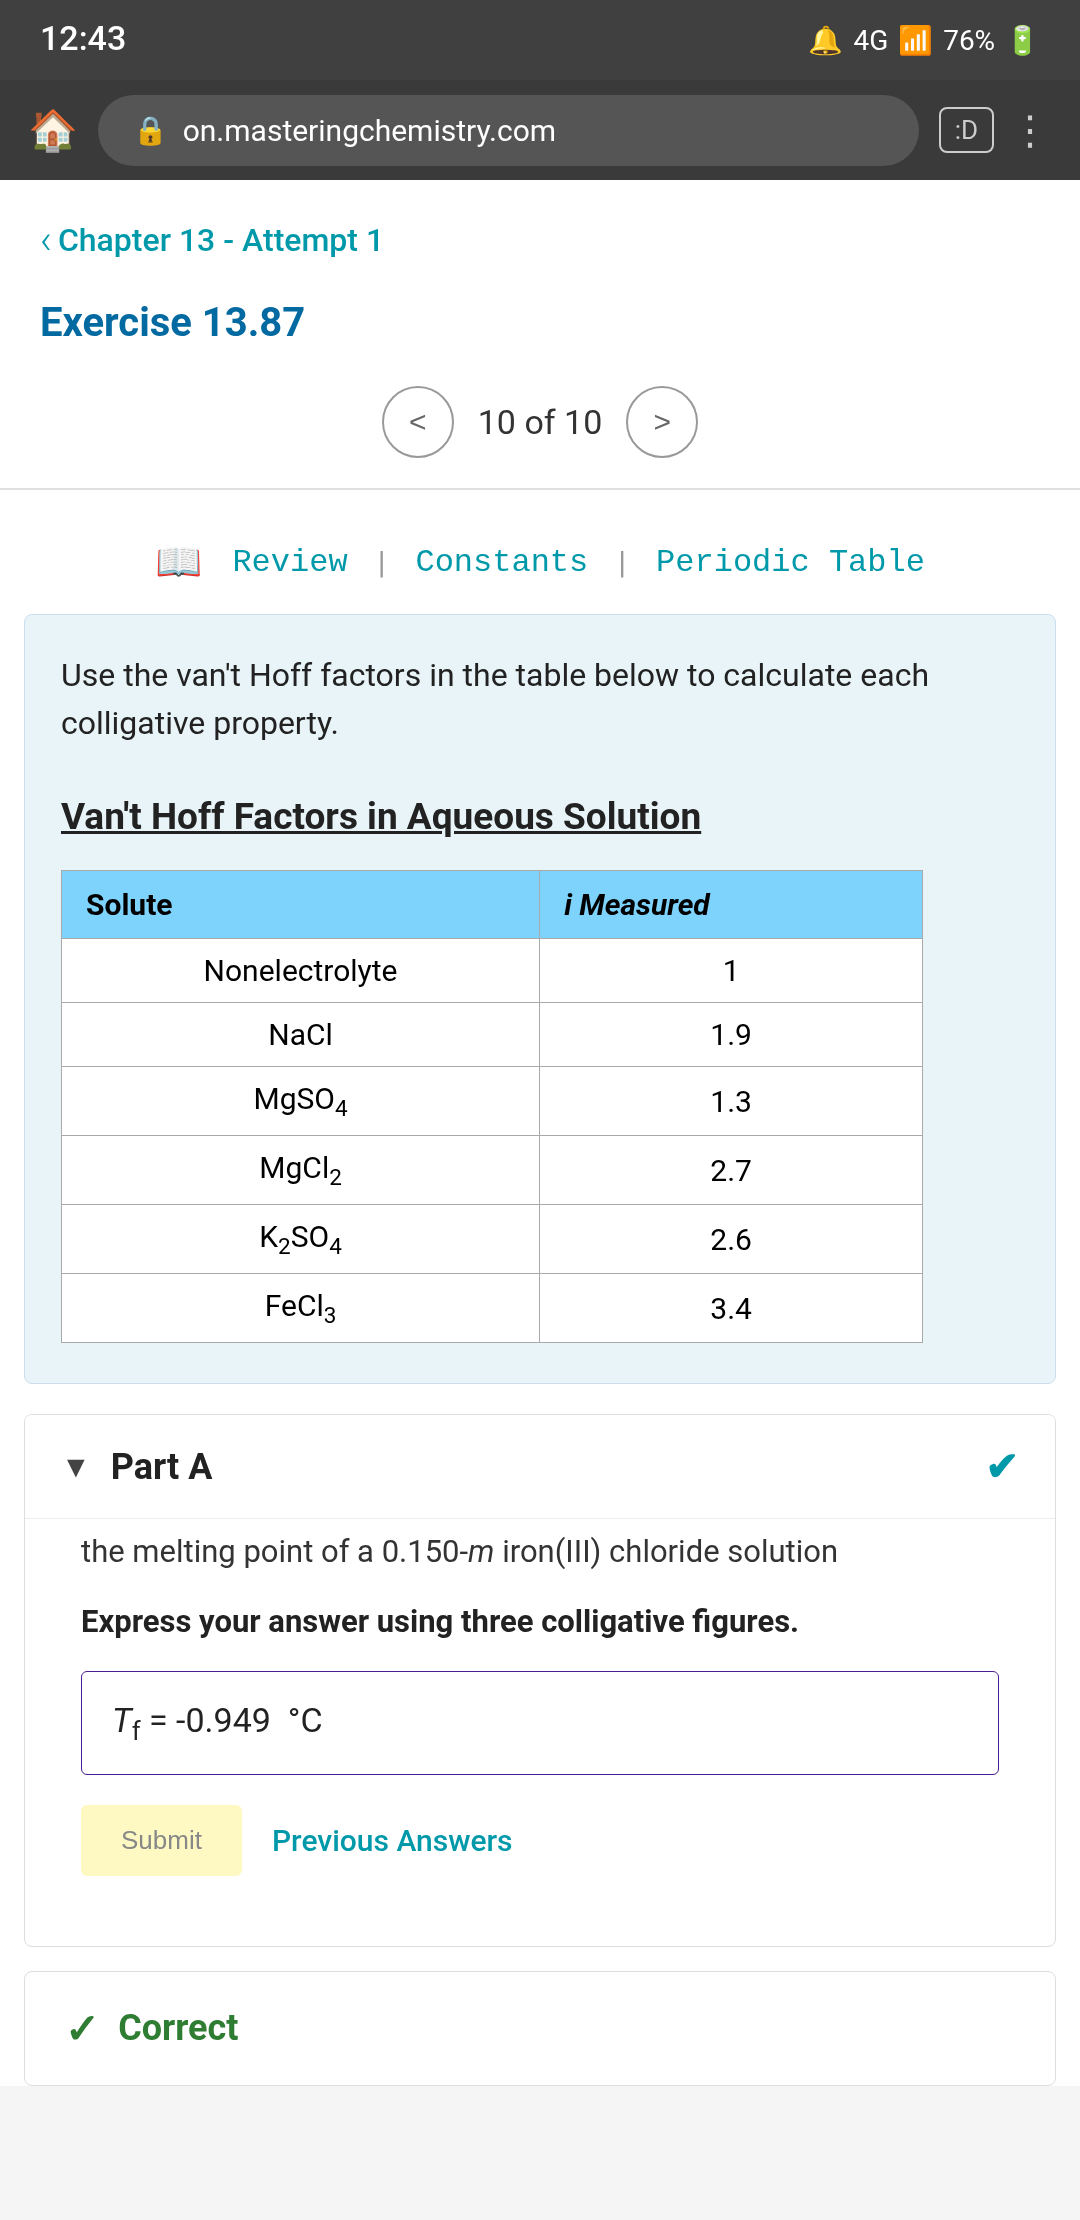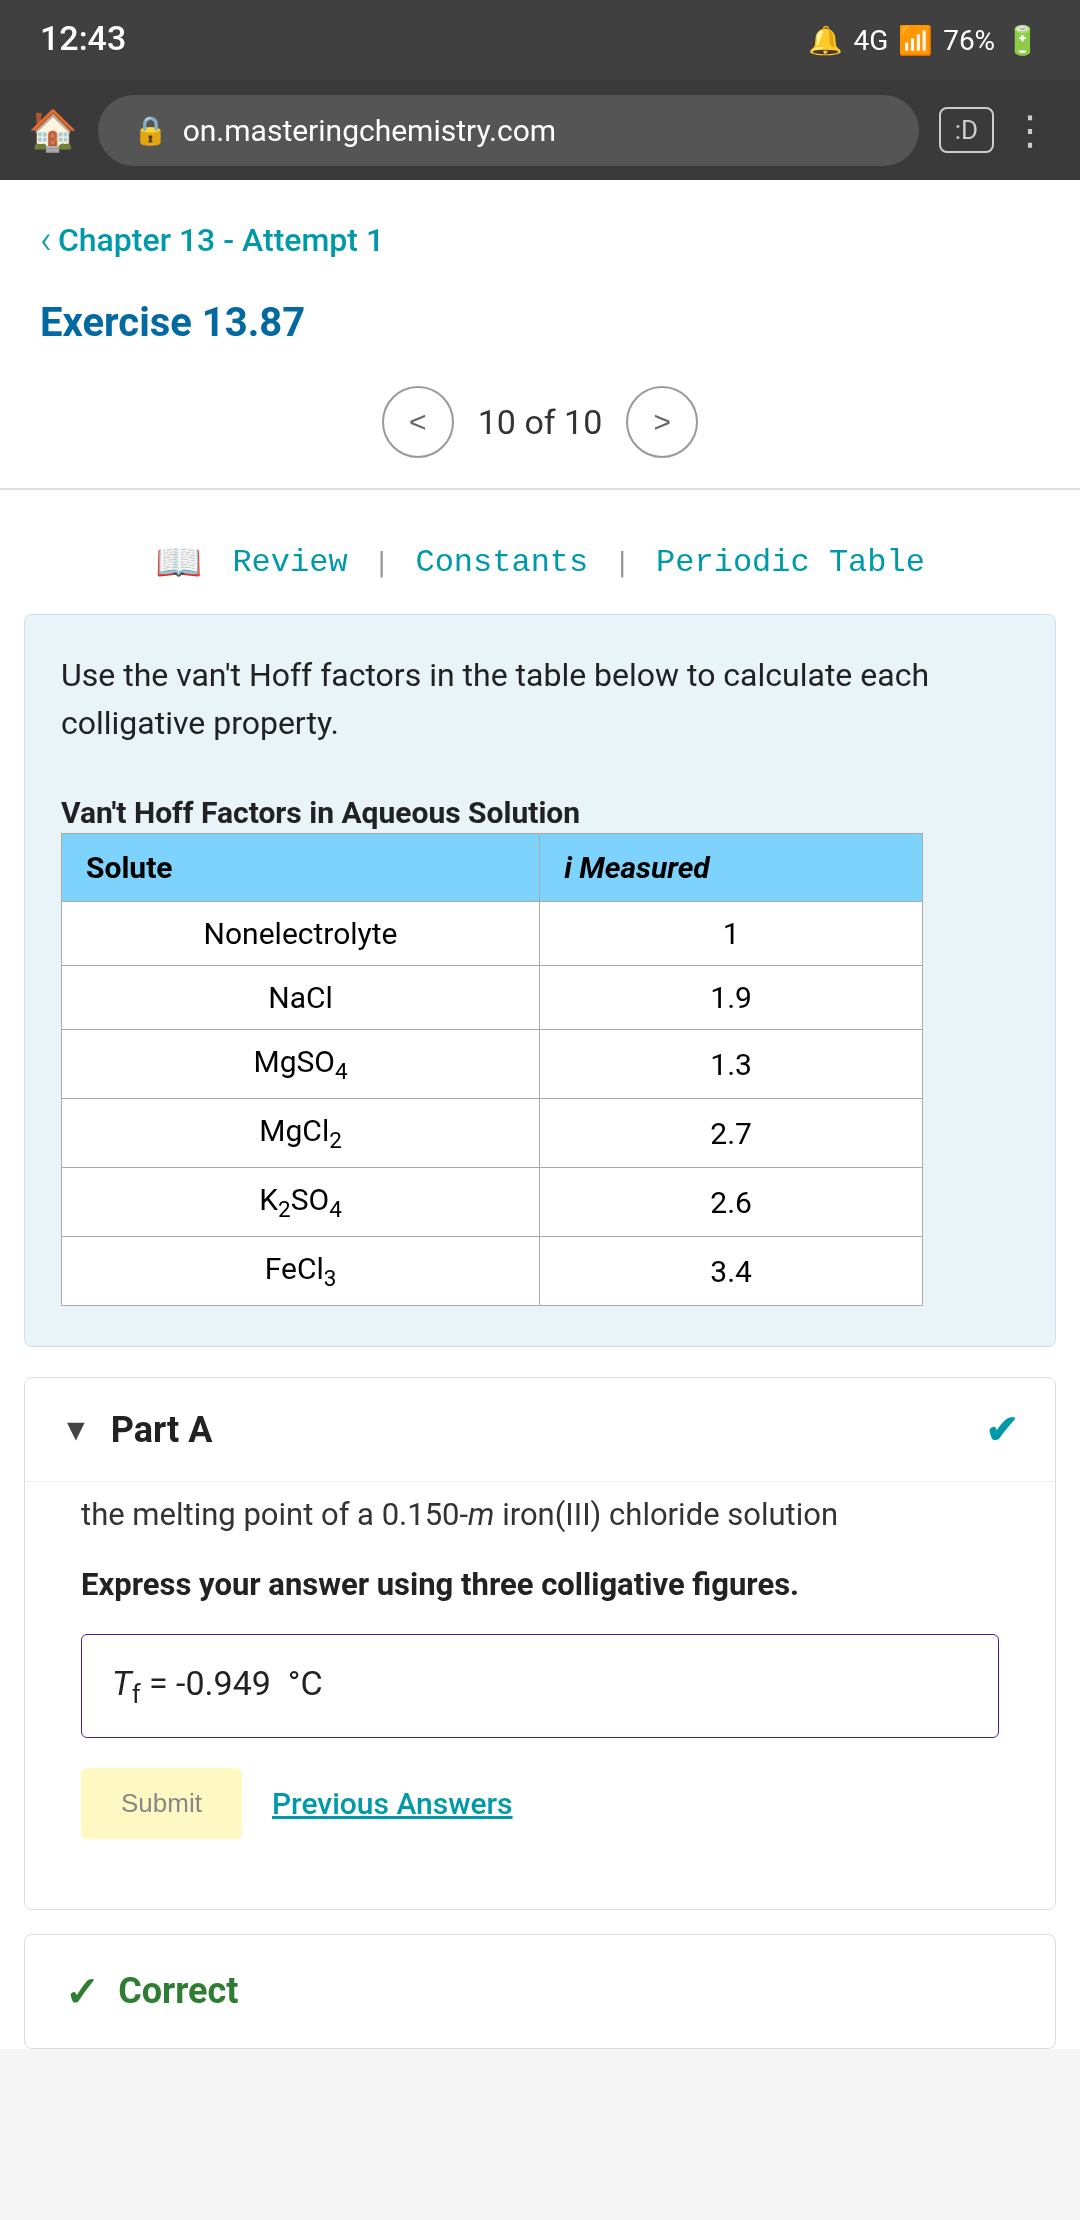--- a/index.html
+++ b/index.html
@@ -178,24 +178,25 @@
       margin: 0 24px 30px;
       padding: 36px 36px 40px;
     }
     .question-text {
       font-size: 32px;
       color: #222;
       line-height: 1.5;
       margin-bottom: 48px;
     }
     .table-title {
-      font-size: 30px;
-      font-weight: 700;
-      color: #222;
-      margin-bottom: 3px;
+      font-size: 37px;
+      font-weight: 700;
+      color: #222;
+      margin-bottom: 32px;
+      text-decoration: underline;
     }
 
     
     .vhoff-table {
       border-collapse: collapse;
       width: 90%;
       font-size: 30px;
     }
     .vhoff-table th {
       background: #7dd3fc;
@@ -301,21 +302,20 @@
       border: none;
       border-radius: 6px;
       padding: 20px 40px;
       font-size: 26px;
       cursor: pointer;
     }
     .prev-answers-link {
       color: #0099aa;
       font-size: 30px;
       font-weight: 500;
-      text-decoration: underline;
       cursor: pointer;
     }
 
     
     .correct-banner {
       background: white;
       border: 1px solid #ddd;
       border-radius: 8px;
       margin: 0 24px 40px;
       padding: 32px 40px;

